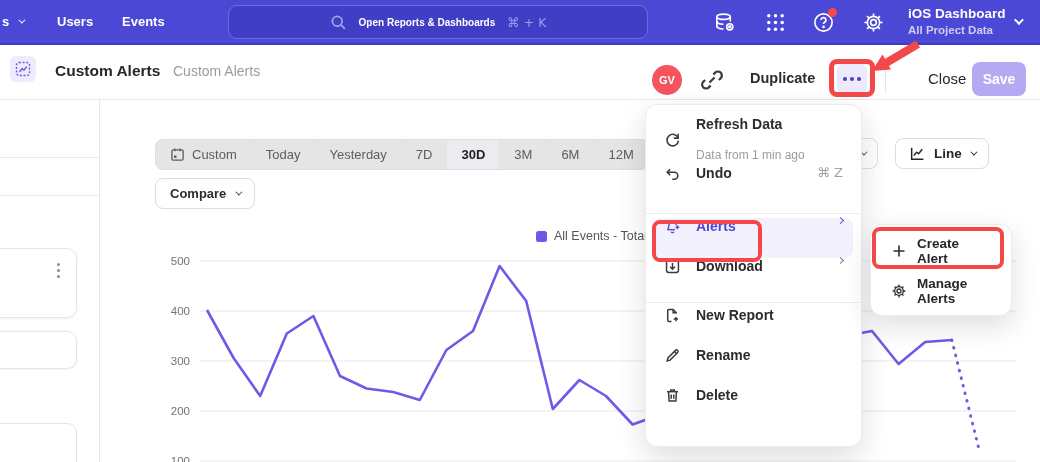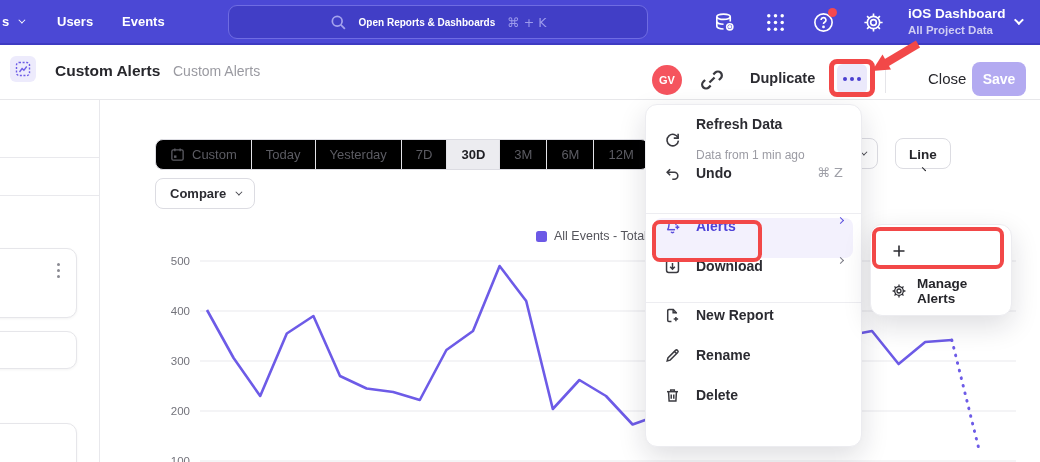--- a/index.html
+++ b/index.html
@@ -63,35 +63,35 @@
     border:1px solid #e6e6ea; border-radius:10px; box-shadow:0 1px 3px rgba(0,0,0,.05); }
   .sb-card1 { top:148px; height:70px; } .sb-card2 { top:231px; height:38px; }
   .sb-card3 { top:323px; height:70px; }
   .kebab { position:absolute; right:16px; top:14px; display:flex; flex-direction:column; gap:3px;
     cursor:pointer; }
   .kebab i { width:3px; height:3px; border-radius:50%; background:#8a8a92; }
 
   
   .main { position:absolute; left:100px; top:100px; width:940px; height:362px; }
   .seg { position:absolute; left:55px; top:39px; height:31px; display:flex; align-items:stretch;
-    border:1px solid #dcdce2; border-radius:8px; overflow:hidden; background:#000000; }
+    border:1px solid #dcdce2; border-radius:8px; overflow:hidden; background:#e5e5e5; }
   .seg .s { display:flex; align-items:center; gap:7px; padding:0 14px; font-size:13px;
     color:#5c5c63; border-left:1px solid #e3e3e8; cursor:pointer; white-space:nowrap; }
   .seg .s:first-child { border-left:none; }
   .seg .s.sel { background:#ececf0; color:#1f1f24; font-weight:700; }
   .compare-btn { position:absolute; left:55px; top:78px; height:31px; padding:0 14px;
     display:flex; align-items:center; gap:9px; border:1px solid #dcdce2; border-radius:8px;
     font-size:13px; font-weight:600; color:#2c2c32; background:#fff; cursor:pointer; }
   .compare-btn .chev, .seg-hidden .chev { color:#45454c; }
   .seg-hidden { position:absolute; left:690px; top:38px; width:88px; height:31px;
     border:1px solid #dcdce2; border-radius:8px; background:#fff; display:flex;
     align-items:center; justify-content:flex-end; padding-right:12px; cursor:pointer; z-index:1; }
   .line-btn { position:absolute; left:795px; top:38px; height:31px; padding:0 13px;
     display:flex; align-items:center; gap:8px; border:1px solid #dcdce2; border-radius:8px;
-    font-size:13.5px; font-weight:600; color:#26262b; background:#fff; cursor:pointer;flex-direction:column; }
+    font-size:13.5px; font-weight:600; color:#26262b; background:#fff; cursor:pointer; }
   .legend { position:absolute; left:436px; top:129px; display:flex; align-items:center; gap:7px; }
   .legend-sq { width:11px; height:11px; border-radius:2.5px; background:#6c59e6; }
   .legend-label { font-size:12.5px; color:#55555c; }
 
   
   #chart-svg { position:absolute; left:0; top:0; width:1040px; height:462px;
     pointer-events:none; z-index:3; }
   #chart-svg .grid { stroke:#e9e9ed; stroke-width:1; }
   #chart-svg .ytick { fill:#73737b; font-size:11.5px; text-anchor:end;
     font-family:"Liberation Sans","DejaVu Sans",sans-serif; }
@@ -366,20 +366,21 @@
     </svg>
     <span>Delete</span>
   </div>
 </div>
 
 <div class="submenu">
   <div class="smi">
     <svg width="16" height="16" viewBox="0 0 16 16" fill="none" stroke="currentColor" stroke-width="1.6">
       <path d="M8 2.5v11M2.5 8h11"></path>
     </svg>
+    <span>Create Alert</span>
   </div>
   <div class="smi">
     <svg width="16" height="16" viewBox="0 0 16 16" fill="none" stroke="currentColor" stroke-width="1.3">
       <circle cx="8" cy="8" r="2"></circle>
         <circle cx="8" cy="8" r="4.3"></circle>
       <path d="M8 1.6v2M8 12.4v2M1.6 8h2M12.4 8h2M3.5 3.5l1.4 1.4M11.1 11.1l1.4 1.4M12.5 3.5l-1.4 1.4M4.9 11.1l-1.4 1.4"></path>
     </svg>
     <span>Manage Alerts</span>
   </div>
 </div>

